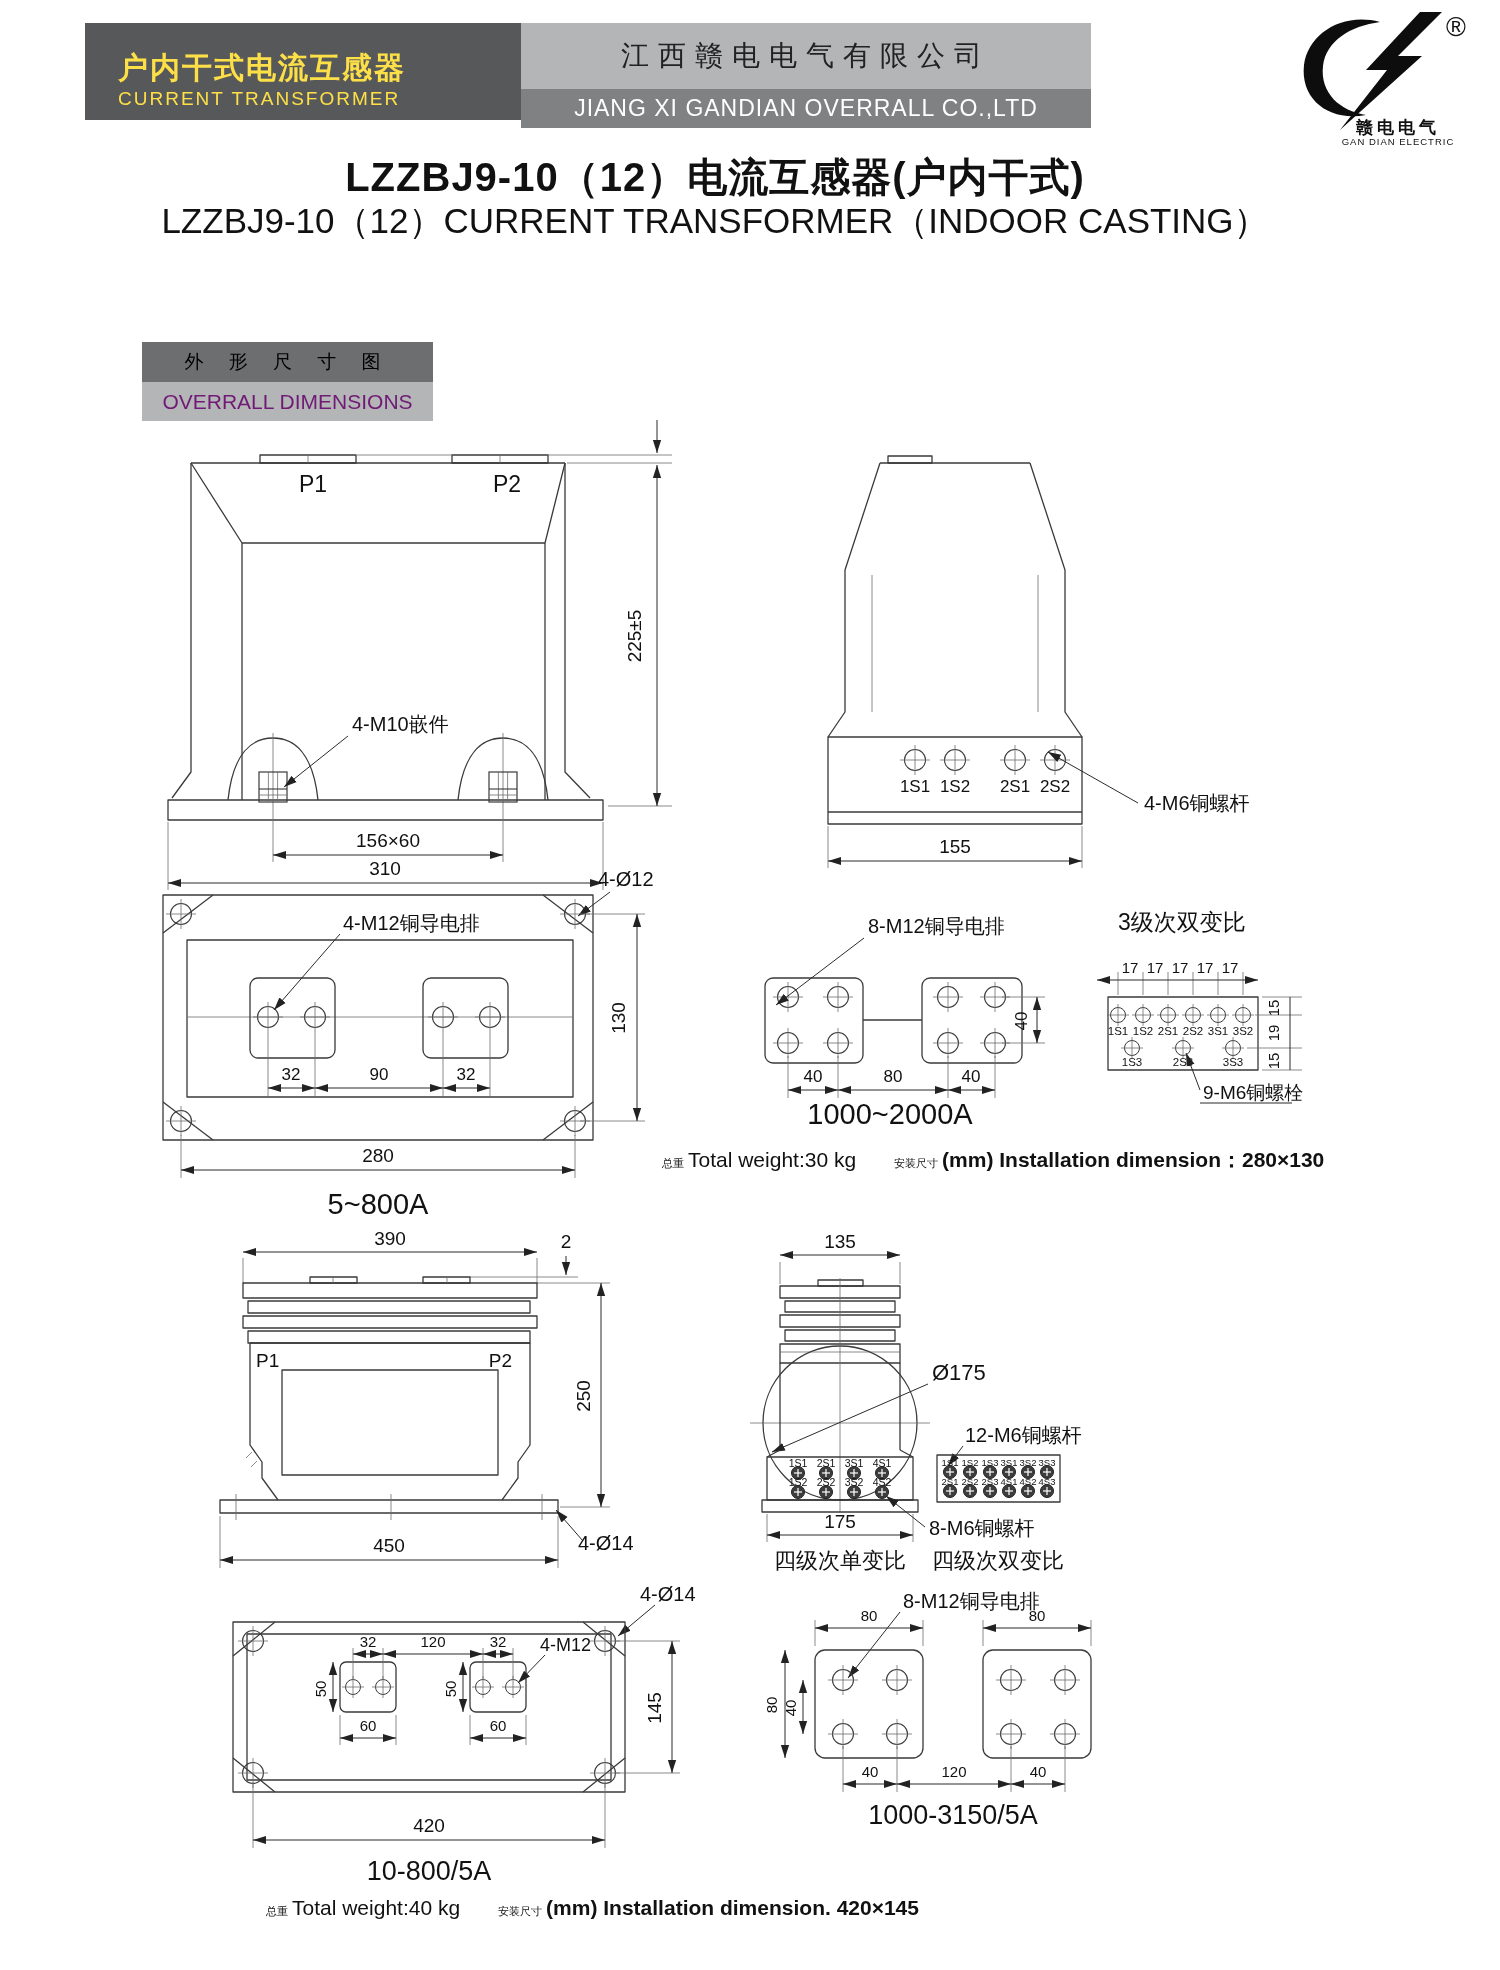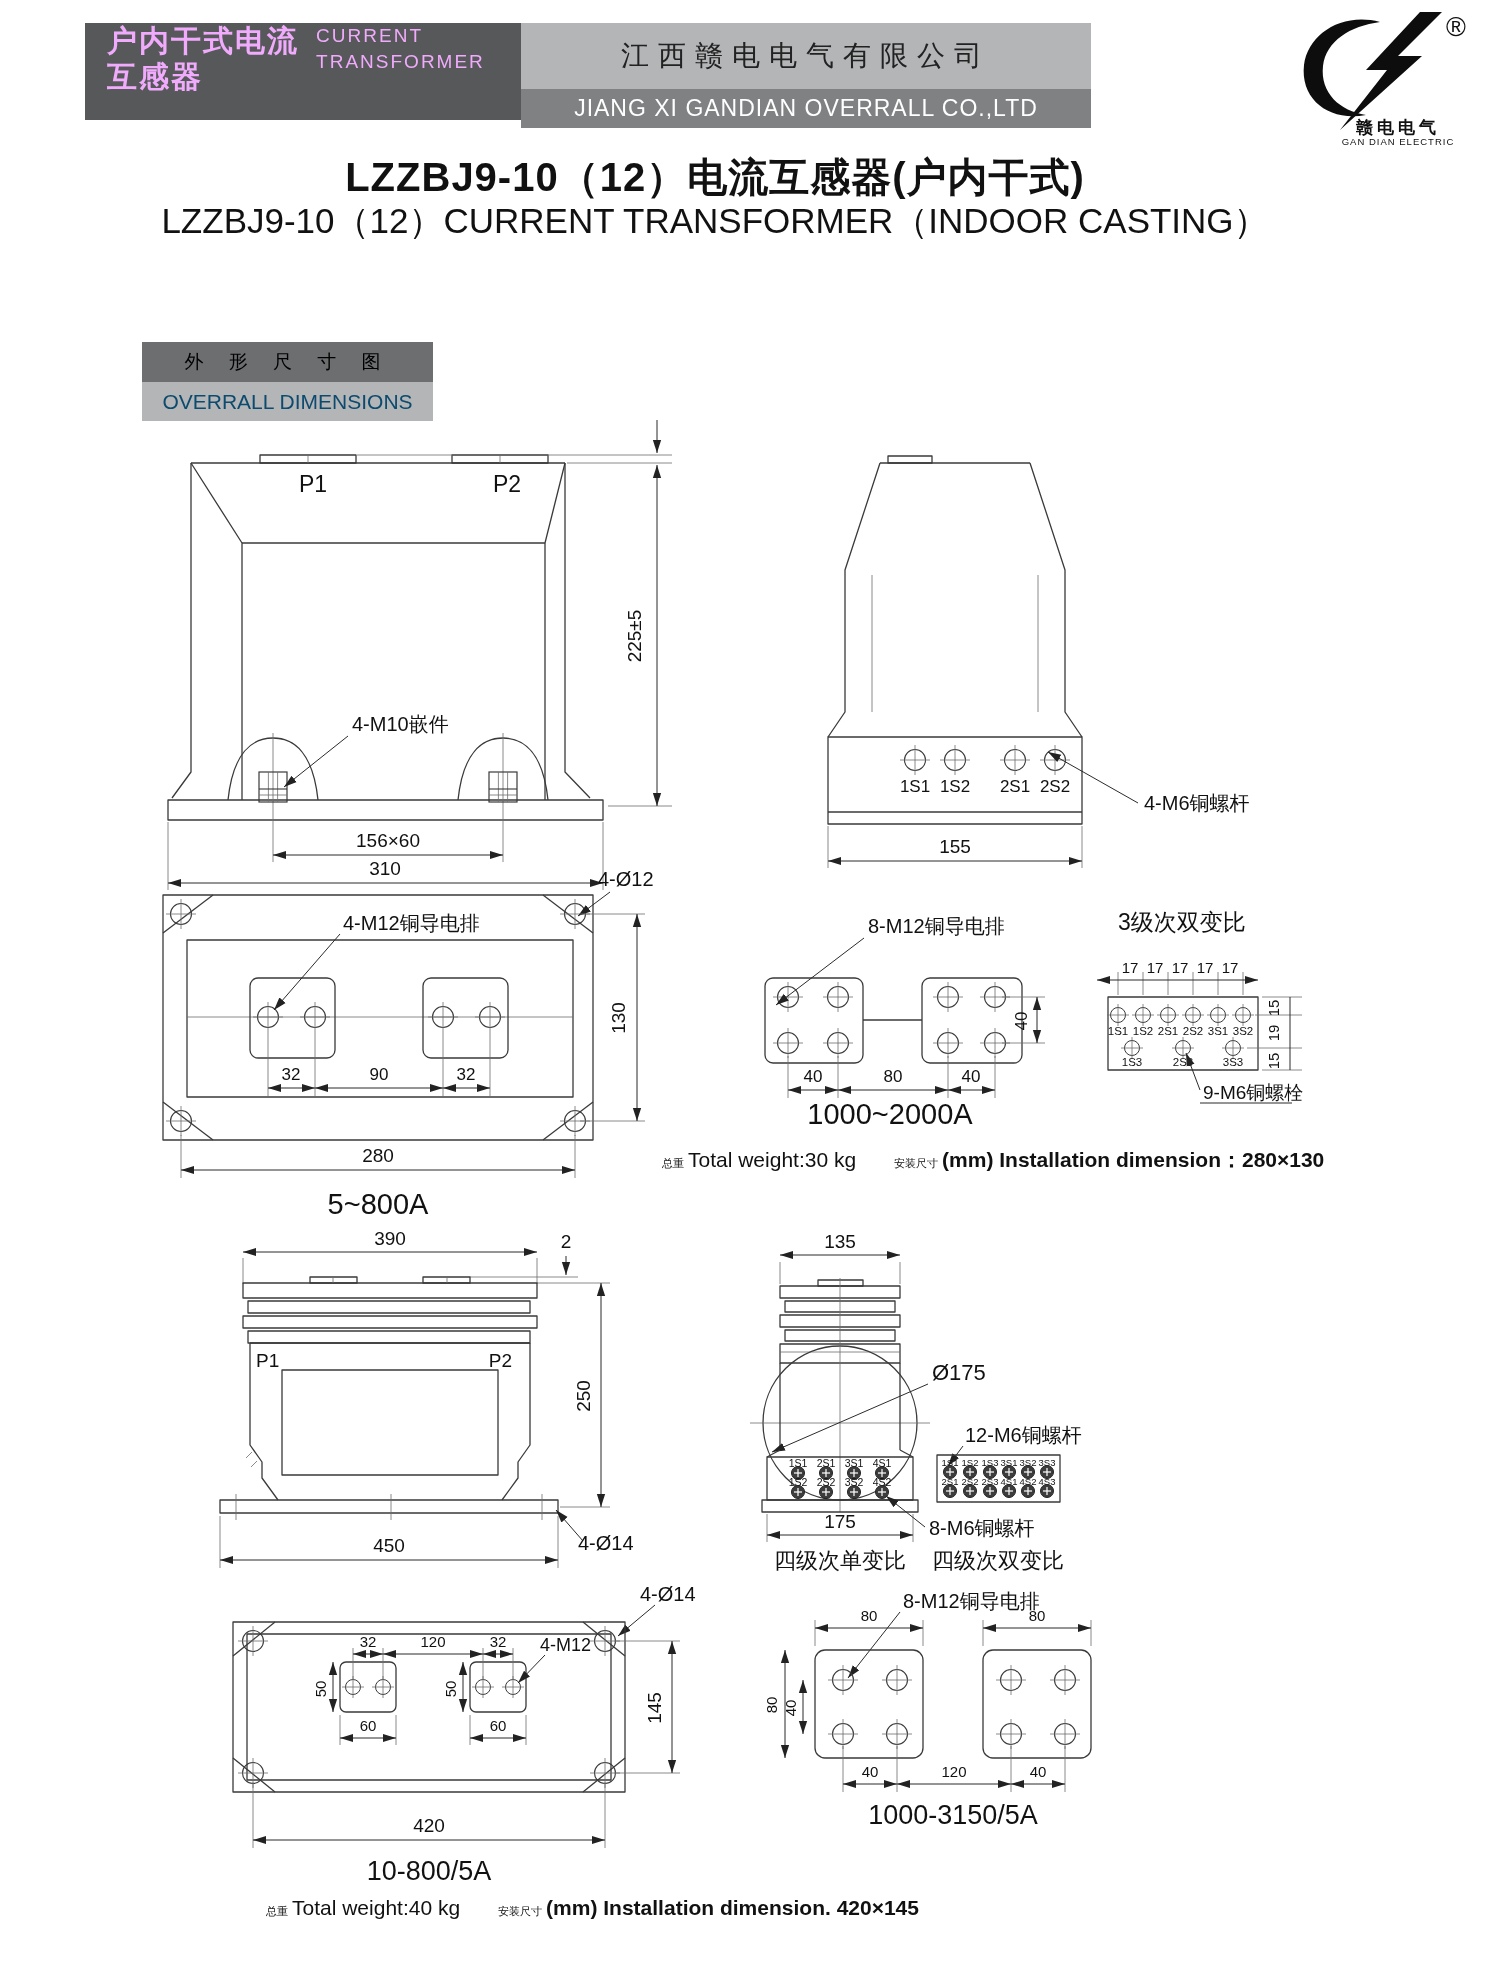--- a/index.html
+++ b/index.html
@@ -1,35 +1,35 @@
 <!DOCTYPE html>
 <html><head>
 <meta charset="utf-8">
 <style>
   html,body{margin:0;padding:0;background:#e8e8e8}
   .page{position:relative;width:1500px;height:1970px;background:#fff;margin:0 auto;
         font-family:"Liberation Sans",sans-serif;color:#111;overflow:hidden}
   .abs{position:absolute}
   
-  .hdr-left{left:85px;top:23px;width:436px;height:97px;background:#57585a;color:#f0abfc;
-            display:flex;justify-content:flex-end;padding:0 0 8px 22px;box-sizing:border-box}
+  .hdr-left{left:85px;top:23px;width:436px;height:97px;background:#57585a;color:#fde047;
+            display:flex;flex-direction:column;justify-content:flex-end;padding:0 0 8px 33px;box-sizing:border-box}
   .hdr-left .cn{font-size:30px;font-weight:bold;letter-spacing:2px;line-height:36px}
   .hdr-left .en{font-size:19px;letter-spacing:2px;line-height:26px}
   .hdr-mid{left:521px;top:23px;width:570px;height:105px}
   .hdr-mid .top{height:66px;background:#b4b5b7;display:flex;align-items:center;justify-content:center;
                 font-size:28px;font-weight:normal;letter-spacing:9px;color:#222}
   .hdr-mid .bot{height:39px;background:#7f8183;display:flex;align-items:center;justify-content:center;
                 font-size:23px;letter-spacing:1px;color:#fff}
   
   .title-cn{left:0;top:150px;width:1430px;text-align:center;font-size:40px;font-weight:bold;letter-spacing:1px}
   .title-en{left:0;top:198px;width:1430px;text-align:center;font-size:35px}
   
   .sec-cn{left:142px;top:342px;width:291px;height:40px;background:#6d6e70;color:#000000;display:flex;
           align-items:center;justify-content:center;font-size:19px;letter-spacing:10px}
-  .sec-en{left:142px;top:382px;width:291px;height:39px;background:#b4b5b7;color:#0c4a6e;display:flex;
+  .sec-en{left:142px;top:382px;width:291px;height:39px;background:#b4b5b7;color:#701a75;display:flex;
           align-items:center;justify-content:center;font-size:21px}
   
   .wrow{display:flex;align-items:baseline;white-space:nowrap}
   .wrow .sm{font-size:11px;margin-right:4px}
   .wrow .bg{font-size:21px}
   .wrow .gap{display:inline-block;width:38px}
   .w1{left:662px;top:1146px}
   .w2{left:266px;top:1896px}
   
   svg.draw{left:0;top:420px}

